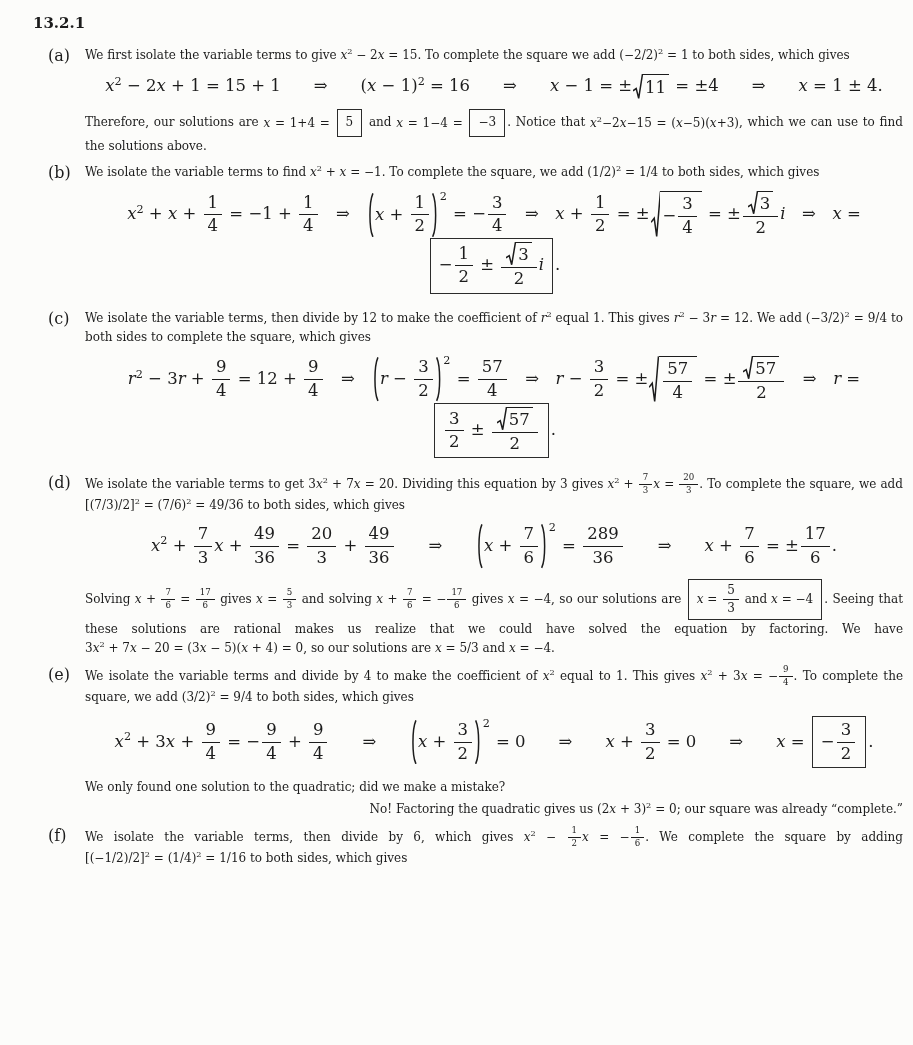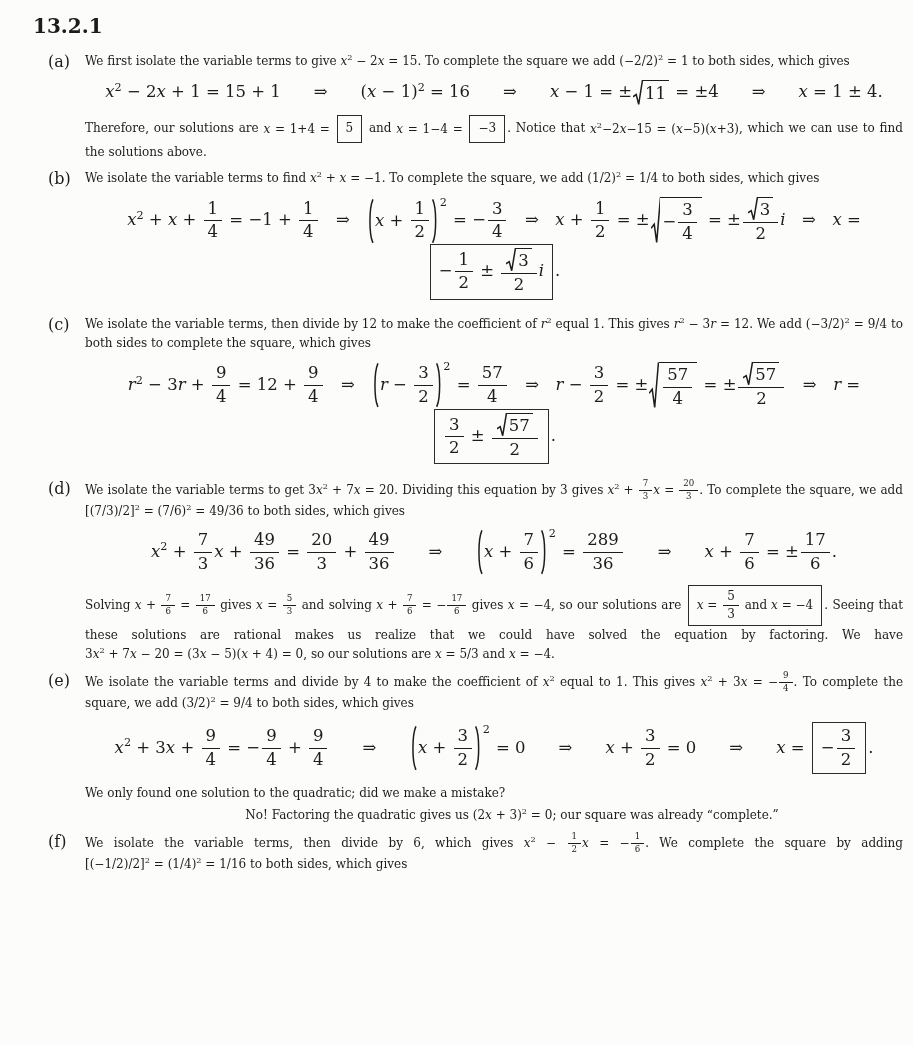--- a/index.html
+++ b/index.html
@@ -4,27 +4,27 @@
 <style>
   * { box-sizing: border-box; }
   :root { --ink:#1c1c1c; --paper:#fcfcfa; --box-border:#2b2b2b; }
   html,body { margin:0; padding:0; }
   body {
     width:913px; height:1045px; overflow:hidden;
     background:var(--paper); color:var(--ink);
     font-family:"DejaVu Serif","Liberation Serif",serif;
   }
   .page { width:913px; height:1045px; padding:8px 10px 4px 33px; }
-  .problem-number { font-size:20px; font-weight:bold; margin:6px 0 13px 0; }
+  .problem-number { font-size:15px; font-weight:bold; margin:6px 0 13px 0; }
   .parts { margin-left:15px; }
   .part { display:flex; margin-bottom:4px; }
   .part-label { flex:0 0 37px; font-size:16px; padding-top:1px; }
   .part-body { flex:1; min-width:0; }
   .para { margin:1px 0 2px; font-size:12px; line-height:1.6; text-align:justify; }
-  .para.indent { padding-left:36px; text-align:center; }
+  .para.indent { padding-left:36px; text-align:right; }
   .im { white-space:nowrap; }
   .display-eq { text-align:center; margin:9px 0 10px; font-size:16.5px; line-height:1.35; }
   sup { font-size:0.68em; line-height:0; }
   i { font-style:italic; }
   .frac { display:inline-block; vertical-align:middle; text-align:center; margin:0 2px; line-height:1.25; }
   .frac .num { display:block; padding:0 4px 1px; border-bottom:1.3px solid currentColor; }
   .frac .den { display:block; padding:1px 4px 0; }
   .sfrac { font-size:0.72em; margin:0 1px; line-height:1.15; }
   .sqrt { display:inline-flex; align-items:stretch; vertical-align:middle; margin:0 1px; }
   .radical { width:0.6em; flex:none; }

